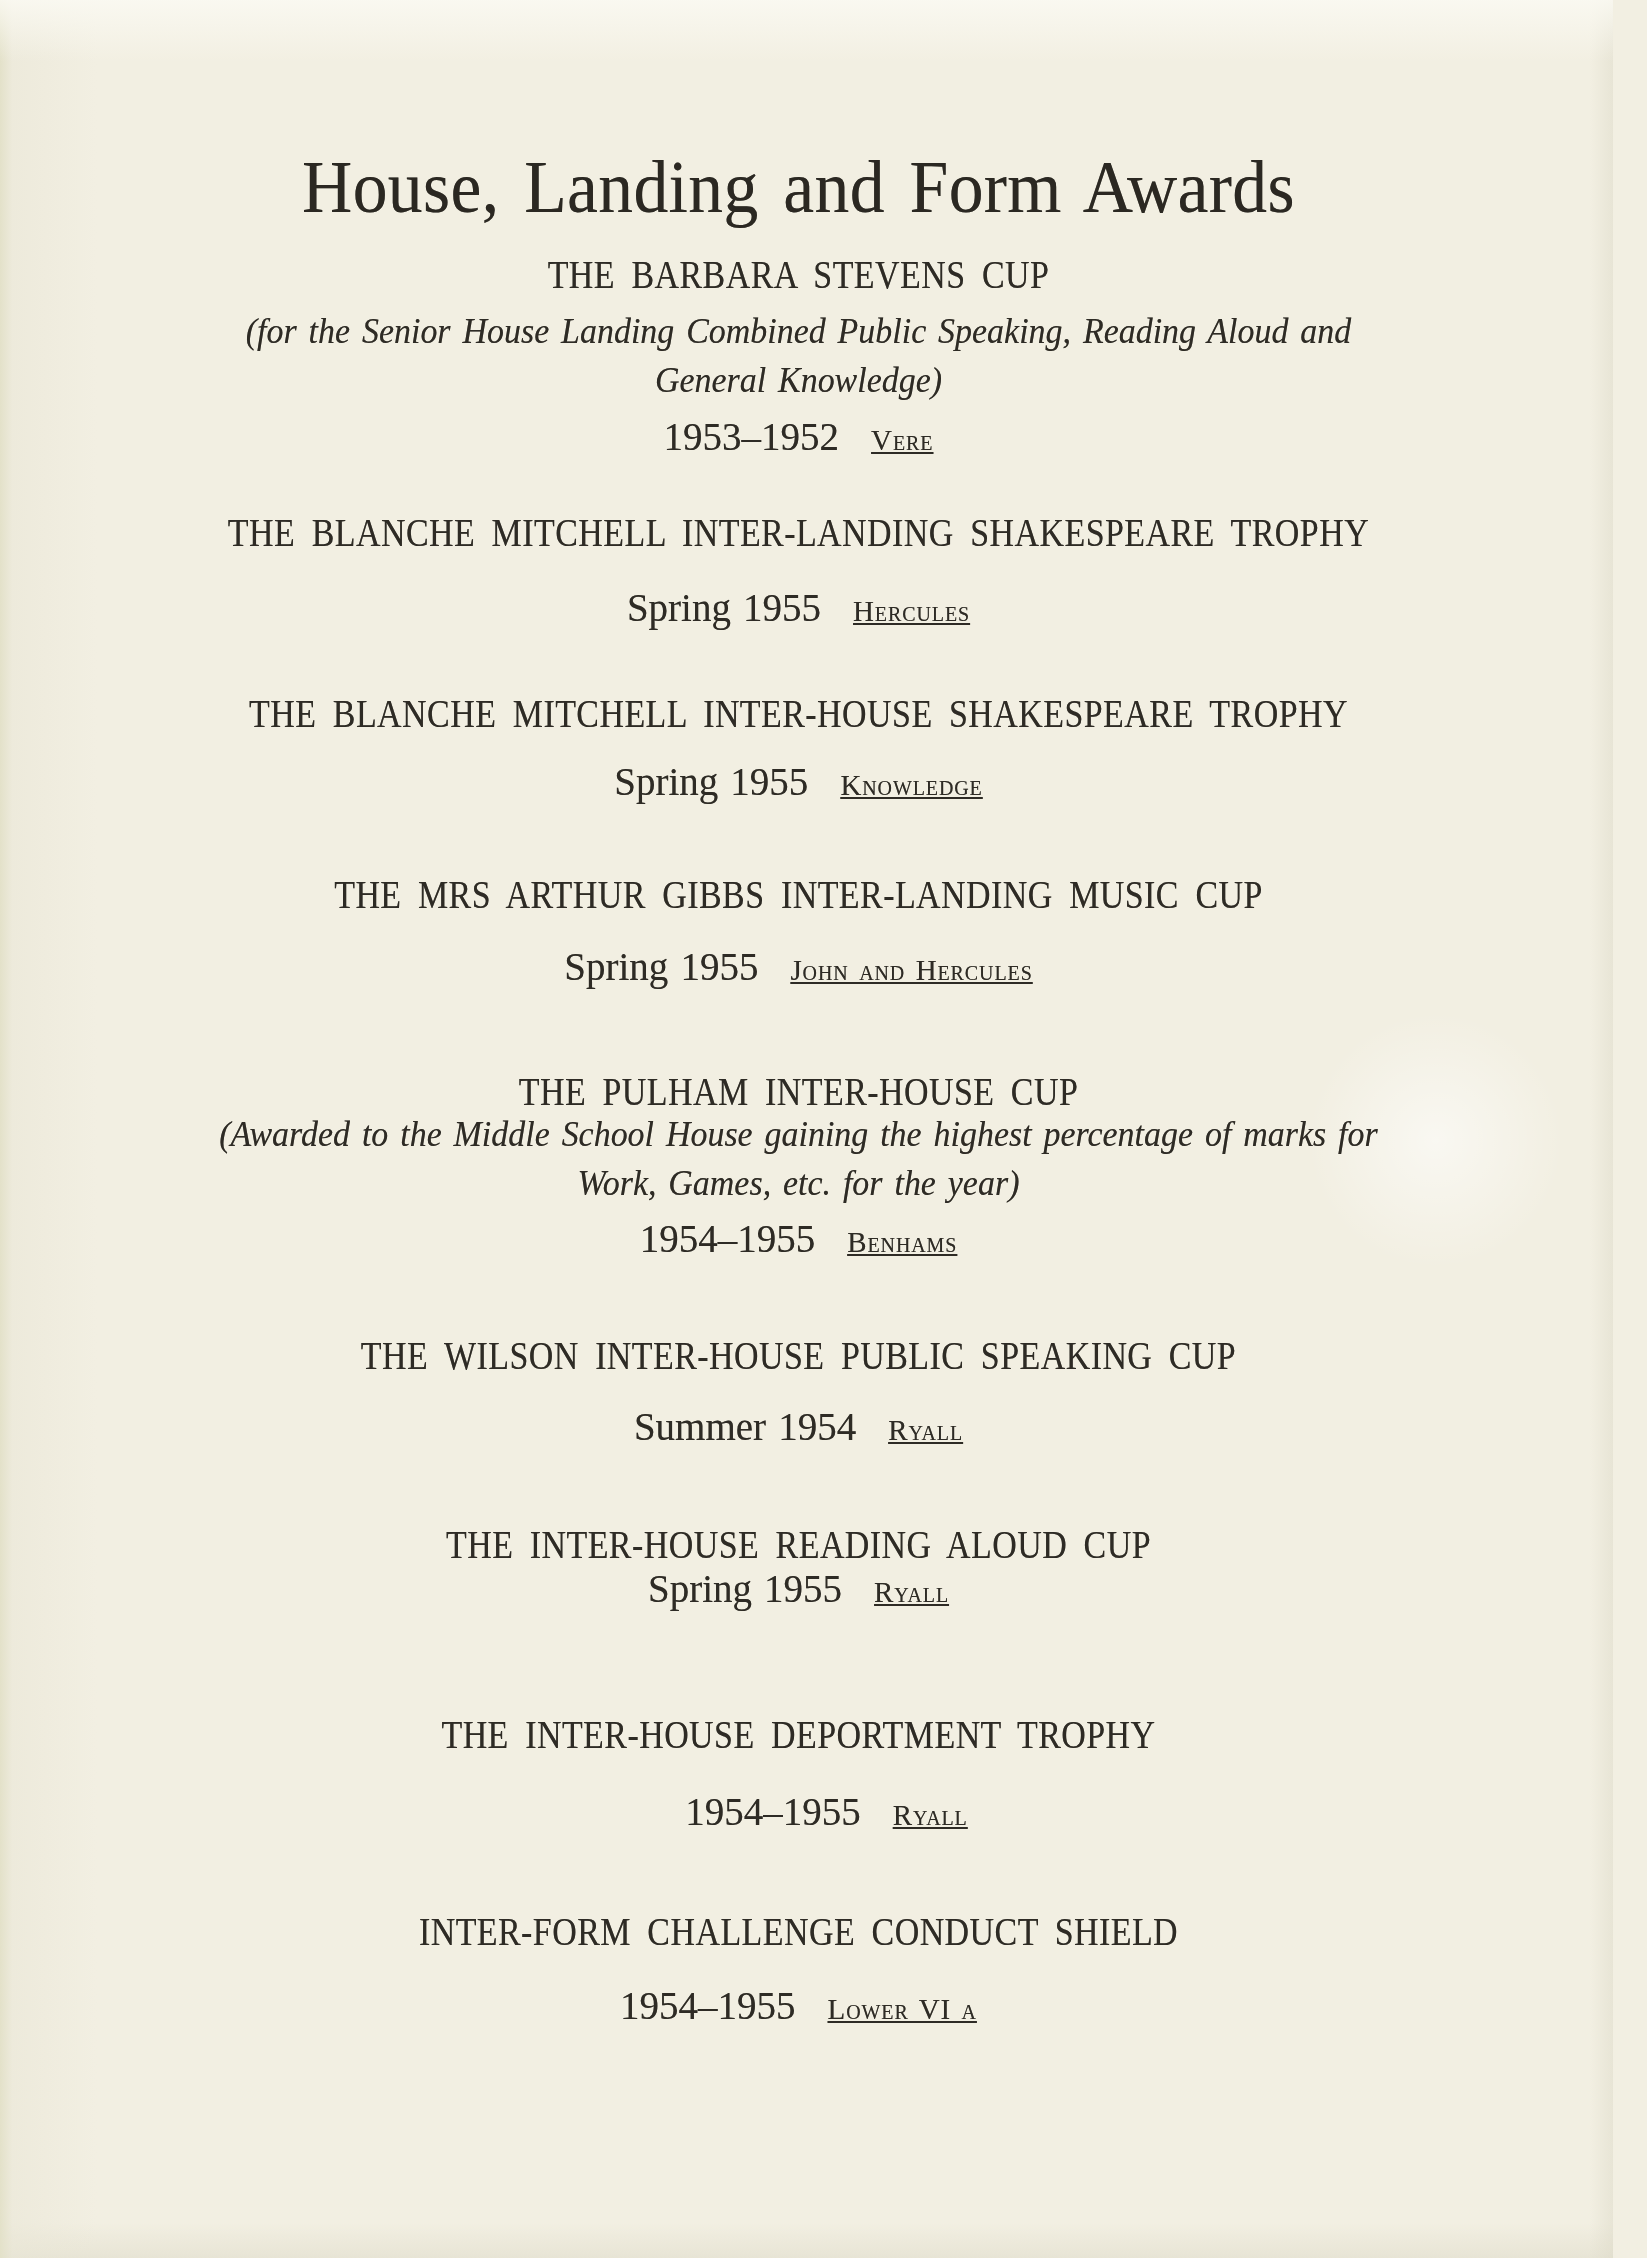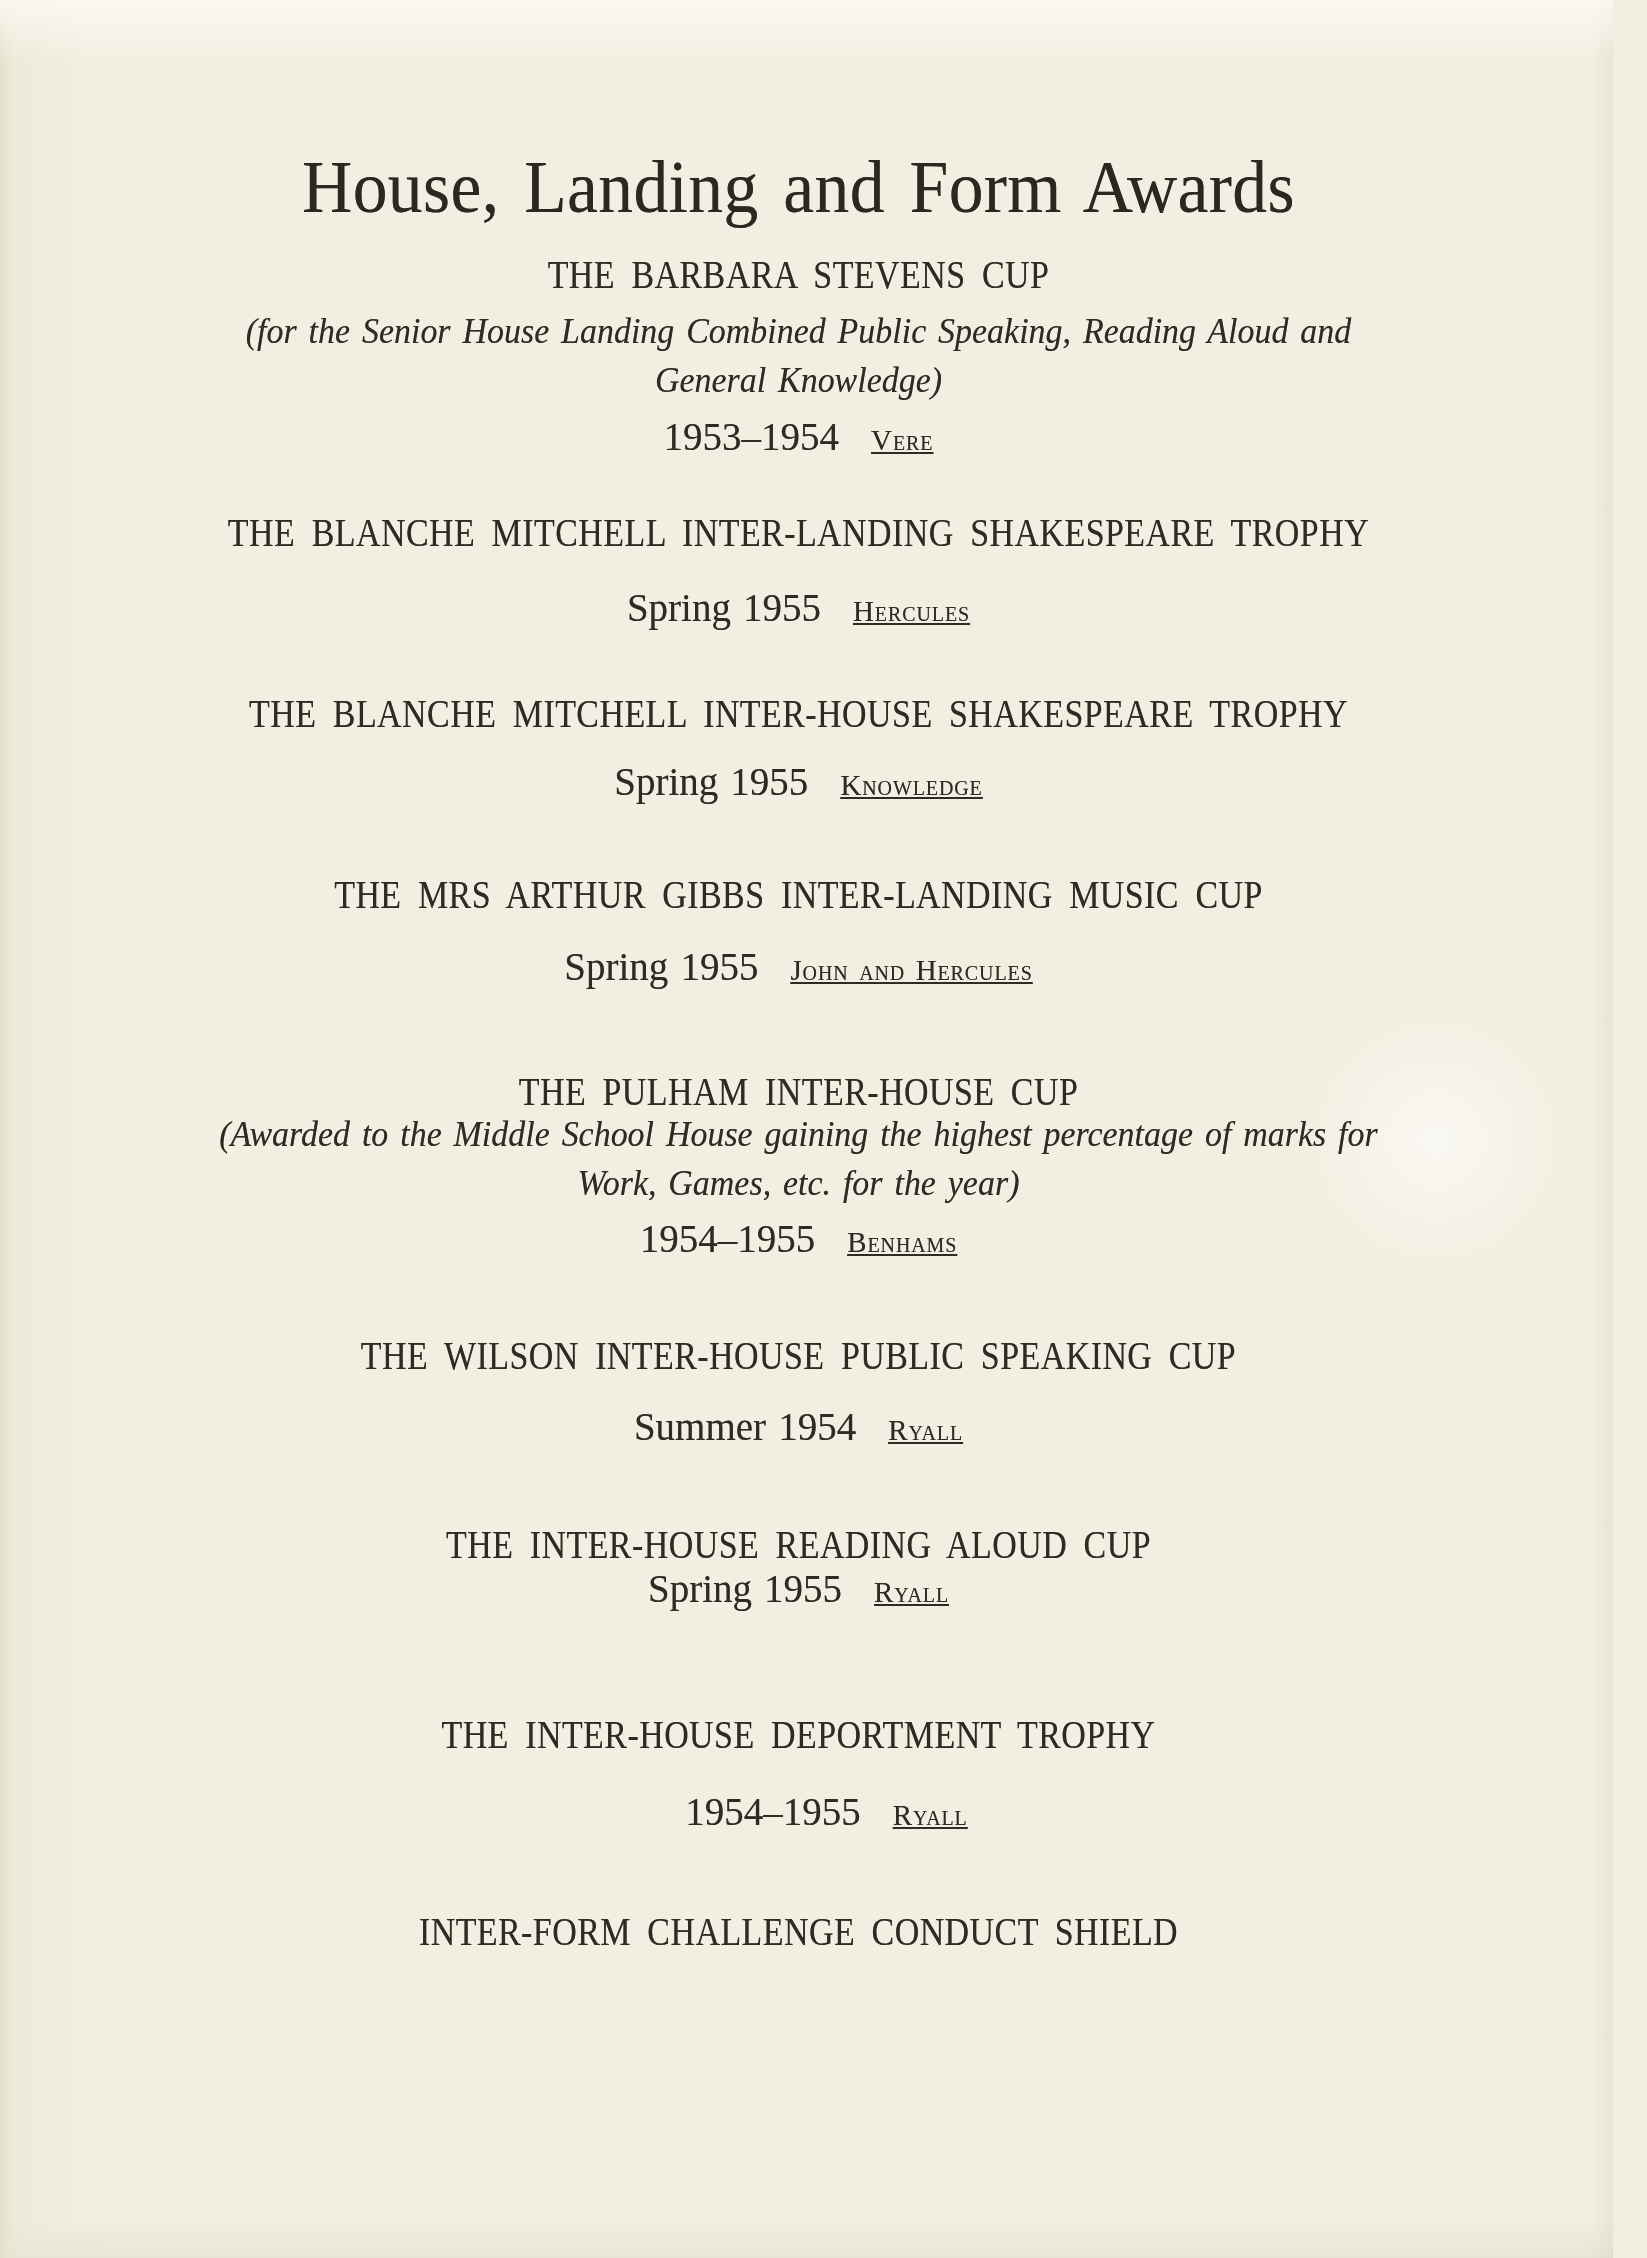--- a/index.html
+++ b/index.html
@@ -81,21 +81,21 @@
 </head>
 <body>
 
 <div class="page">
   <div class="content">
 
     <div class="line title">House, Landing and Form Awards</div>
 
     <div class="line heading h0">THE BARBARA STEVENS CUP</div>
     <div class="line subtitle sub0"><span>(for the Senior House Landing Combined Public Speaking, Reading Aloud and</span><br><span>General Knowledge)</span></div>
-    <div class="line winner w0"><span class="period">1953–1954</span><span class="gap"></span><span class="name">Vere</span></div>
+    <div class="line winner w0"><span class="period">1953–1952</span><span class="gap"></span><span class="name">Vere</span></div>
 
     <div class="line heading h1">THE BLANCHE MITCHELL INTER-LANDING SHAKESPEARE TROPHY</div>
     <div class="line winner w1"><span class="period">Spring 1955</span><span class="gap"></span><span class="name">Hercules</span></div>
 
     <div class="line heading h2">THE BLANCHE MITCHELL INTER-HOUSE SHAKESPEARE TROPHY</div>
     <div class="line winner w2"><span class="period">Spring 1955</span><span class="gap"></span><span class="name">Knowledge</span></div>
 
     <div class="line heading h3">THE MRS ARTHUR GIBBS INTER-LANDING MUSIC CUP</div>
     <div class="line winner w3"><span class="period">Spring 1955</span><span class="gap"></span><span class="name">John and Hercules</span></div>
 
@@ -106,16 +106,17 @@
     <div class="line heading h5">THE WILSON INTER-HOUSE PUBLIC SPEAKING CUP</div>
     <div class="line winner w5"><span class="period">Summer 1954</span><span class="gap"></span><span class="name">Ryall</span></div>
 
     <div class="line heading h6">THE INTER-HOUSE READING ALOUD CUP</div>
     <div class="line winner w6"><span class="period">Spring 1955</span><span class="gap"></span><span class="name">Ryall</span></div>
 
     <div class="line heading h7">THE INTER-HOUSE DEPORTMENT TROPHY</div>
     <div class="line winner w7"><span class="period">1954–1955</span><span class="gap"></span><span class="name">Ryall</span></div>
 
     <div class="line heading h8">INTER-FORM CHALLENGE CONDUCT SHIELD</div>
+    <div class="line winner w8"><span class="period">1954–1955</span><span class="gap"></span><span class="name">Lower VI a</span></div>
 
   </div>
 </div>
 
 
 </body></html>

